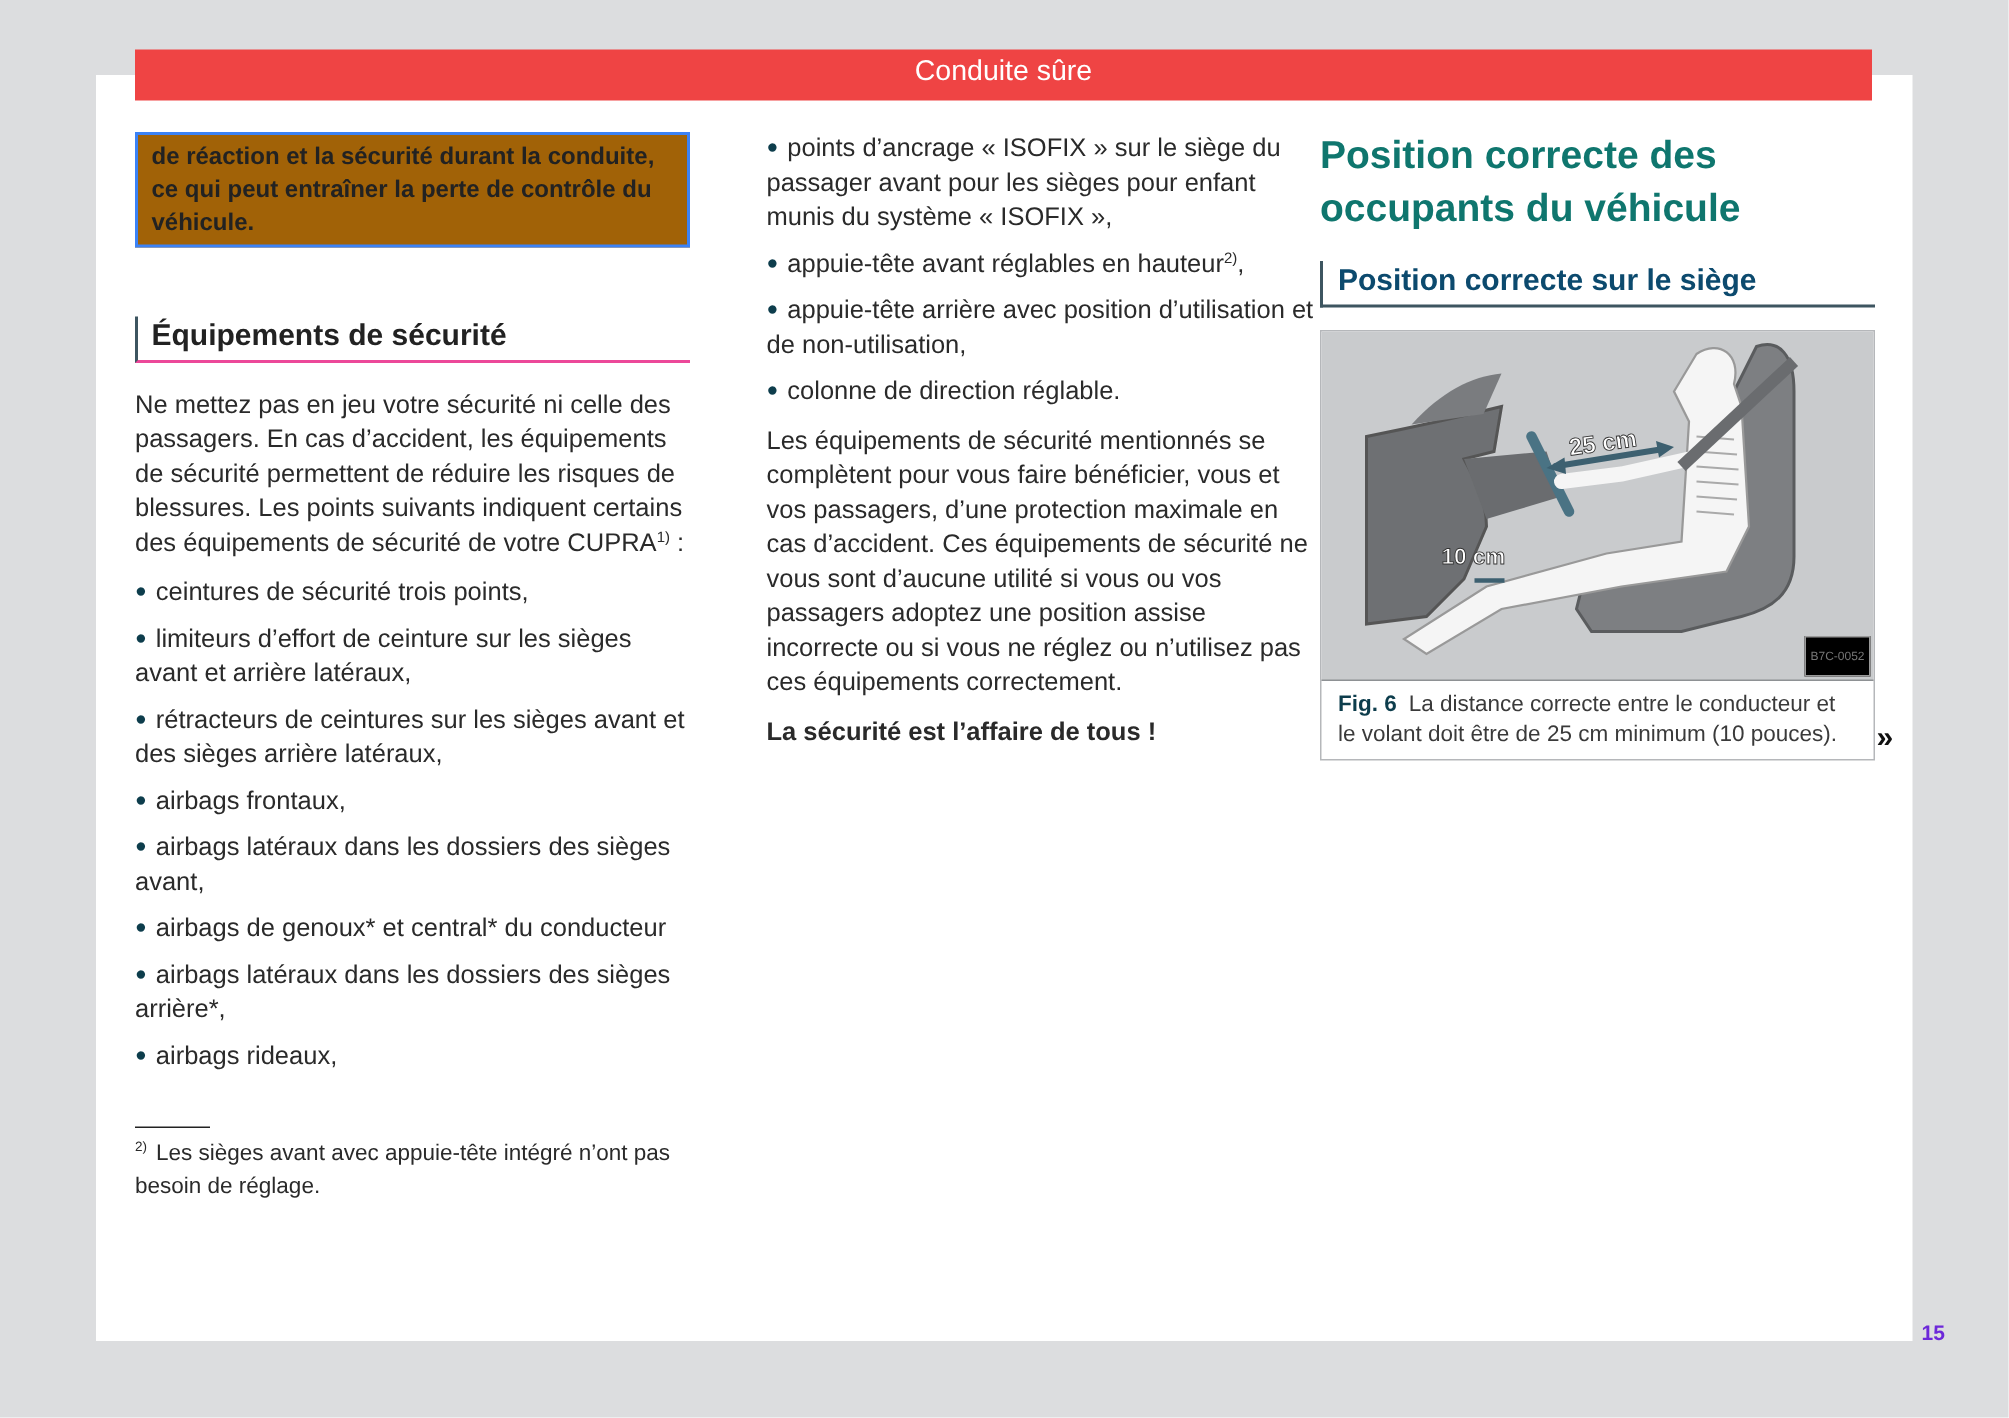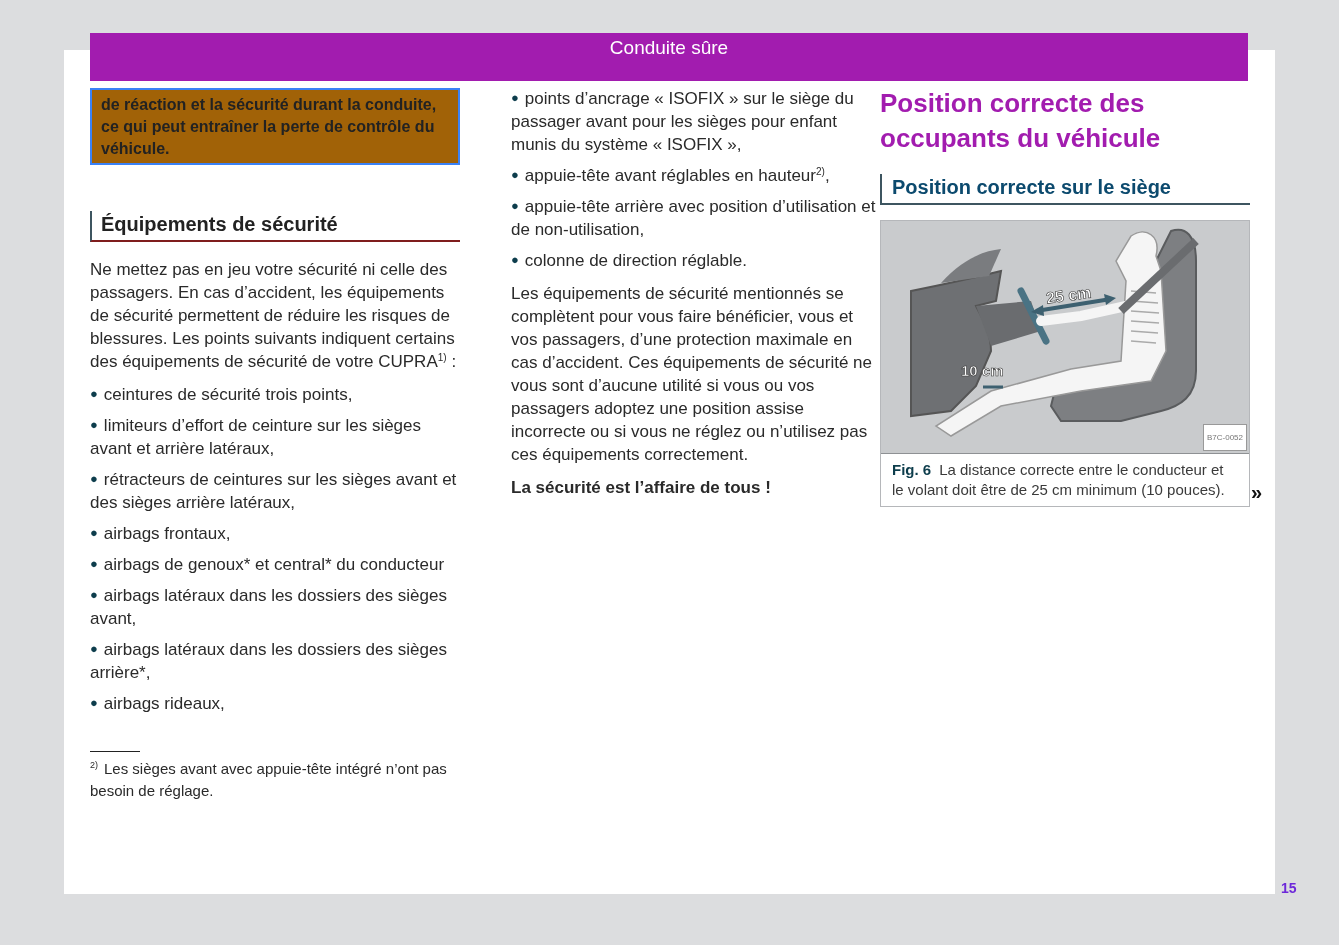--- a/index.html
+++ b/index.html
@@ -7,64 +7,64 @@
     width:1339px; height:945px; position:relative; overflow:hidden;
     background:#dcdddf;
     font-family:"Liberation Sans", "DejaVu Sans", sans-serif;
     color:#2a2a2a;
   }
   .page {
     position:absolute; left:64px; top:50px; width:1211px; height:844px;
     background:#ffffff;
   }
   .header-bar {
-    position:absolute; left:90px; top:33px; width:1158px; height:48px;
-    background:#a21caf;
+    position:absolute; left:90px; top:33px; width:1158px; height:34px;
+    background:#ef4444;
     color:#ffffff; font-size:19px; text-align:center; line-height:30px;
   }
   .col { position:absolute; font-size:17px; line-height:23px; }
   .col1 { left:90px; top:88px; width:370px; }
   .col2 { left:486px; top:88px; width:372px;margin-left:25px; }
   .col3 { left:880px; top:88px; width:370px; }
 
   .warning-box {
     background:#a16207; border:2px solid #3b82f6;
     padding:4px 10px 3px 9px; font-weight:bold; font-size:16px; line-height:22px;
     color:#222;
   }
   .sec-heading {
-    margin-top:46px; border-left:2px solid #3d5560; border-bottom:2px solid #7f1d1d;
+    margin-top:46px; border-left:2px solid #3d5560; border-bottom:2px solid #ec4899;
     padding:0 0 3px 9px; font-weight:bold; font-size:20px; line-height:26px; color:#222;
   }
   .para { margin-top:16px; }
   .bullet { margin-top:7px; }
   .bullet .dot { color:#0d3d4c; font-size:13px; vertical-align:2px; margin-right:6px; }
   sup { font-size:10px; line-height:0; vertical-align:6px; }
   .footnote-rule { width:50px; border-top:1px solid #222; margin-top:36px; }
   .footnote { font-size:15px; line-height:22px; margin-top:6px; }
   .footnote sup { font-size:9px; margin-right:6px; }
 
   .bold-line { font-weight:bold; margin-top:10px; }
 
   .main-title {
-    color:#a21caf; font-weight:bold; font-size:26px; line-height:35px; margin-top:-2px;
+    color:#0f766e; font-weight:bold; font-size:26px; line-height:35px; margin-top:-2px;
   }
   .sub-heading {
     margin-top:18px; border-left:2px solid #3d5560; border-bottom:2px solid #3d5560;
     padding:0 0 3px 10px; font-weight:bold; font-size:20px; line-height:26px; color:#0c4a6e;
   }
   .figure {
     margin-top:15px; border:1.5px solid #b5b7ba; background:#fff;
   }
   .fig-img {
     height:232px; background:#c9cbcd; position:relative; border-bottom:1.5px solid #8e9194;
     overflow:hidden;
   }
   .fig-code {
-    position:absolute; right:2px; bottom:2px; background:#ffffff; color:#777;
+    position:absolute; right:2px; bottom:2px; background:#000000; color:#777;
     font-size:8px; padding:1px 3px; border:1px solid #999;
   }
   .caption { font-size:15px; line-height:20px; padding:6px 12px 6px 11px; color:#3a3a3a; }
   .caption .fig-label { color:#0d3d4c; font-weight:bold; margin-right:8px; }
   .continue-mark {
     position:absolute; left:1251px; top:481px; font-weight:bold; font-size:20px; color:#111;
   }
   .page-number {
     position:absolute; left:1281px; top:880px; font-weight:bold; font-size:14px; color:#6d28d9;
   }
@@ -86,22 +86,22 @@
     <span>Équipements de sécurité</span>
   </div>
   <div class="para">
     <span>Ne mettez pas en jeu votre sécurité ni celle des passagers. En cas d’accident, les équipements de sécurité permettent de réduire les risques de blessures. Les points suivants indiquent certains des équipements de sécurité de votre CUPRA</span><sup>1)</sup><span> :</span>
   </div>
   <div class="para" style="margin-top:9px">
     <div class="bullet"><span class="dot">●</span><span>ceintures de sécurité trois points,</span></div>
     <div class="bullet"><span class="dot">●</span><span>limiteurs d’effort de ceinture sur les sièges avant et arrière latéraux,</span></div>
     <div class="bullet"><span class="dot">●</span><span>rétracteurs de ceintures sur les sièges avant et des sièges arrière latéraux,</span></div>
     <div class="bullet"><span class="dot">●</span><span>airbags frontaux,</span></div>
+    <div class="bullet"><span class="dot">●</span><span>airbags latéraux dans les dossiers des sièges avant,</span></div>
     <div class="bullet"><span class="dot">●</span><span>airbags de genoux* et central* du conducteur</span></div>
-    <div class="bullet"><span class="dot">●</span><span>airbags latéraux dans les dossiers des sièges avant,</span></div>
     <div class="bullet"><span class="dot">●</span><span>airbags latéraux dans les dossiers des sièges arrière*,</span></div>
     <div class="bullet"><span class="dot">●</span><span>airbags rideaux,</span></div>
   </div>
   <div class="footnote-rule"></div>
   <div class="footnote"><sup>2)</sup><span>Les sièges avant avec appuie-tête intégré n’ont pas besoin de réglage.</span></div>
 </div>
 
 <div class="col col2">
   <div class="bullet" style="margin-top:-2px"><span class="dot">●</span><span>points d’ancrage « ISOFIX » sur le siège du passager avant pour les sièges pour enfant munis du système « ISOFIX »,</span></div>
   <div class="bullet"><span class="dot">●</span><span>appuie-tête avant réglables en hauteur</span><sup>2)</sup><span>,</span></div>

